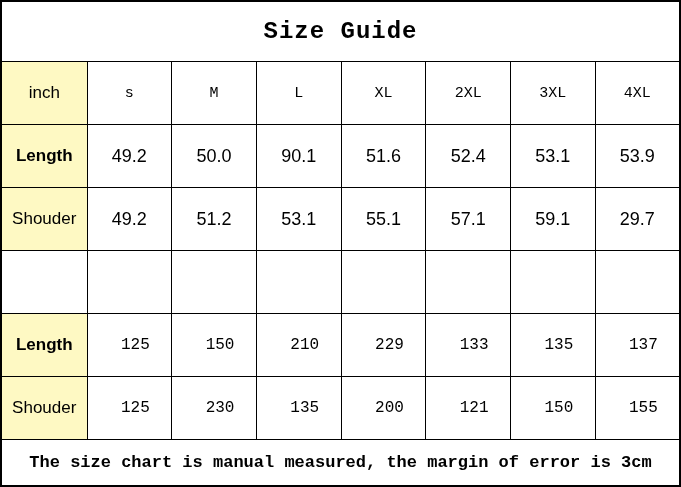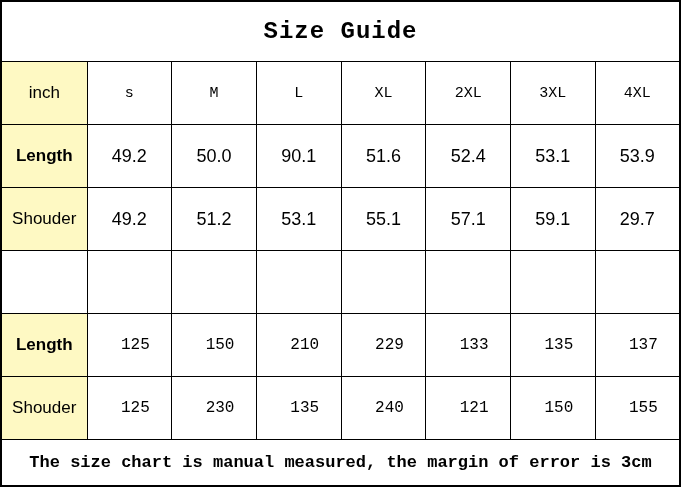--- a/index.html
+++ b/index.html
@@ -137,21 +137,21 @@
       <td class="mono-num">133</td>
       <td class="mono-num">135</td>
       <td class="mono-num">137</td>
     </tr>
 
     <tr class="body-row">
       <td class="label-cell">Shouder</td>
       <td class="mono-num">125</td>
       <td class="mono-num">230</td>
       <td class="mono-num">135</td>
-      <td class="mono-num">240</td>
+      <td class="mono-num">200</td>
       <td class="mono-num">121</td>
       <td class="mono-num">150</td>
       <td class="mono-num">155</td>
     </tr>
 
     <tr class="footer-row">
       <td colspan="8">
         <span class="footer-text">The size chart is manual measured, the margin of error is 3cm</span>
       </td>
     </tr>

